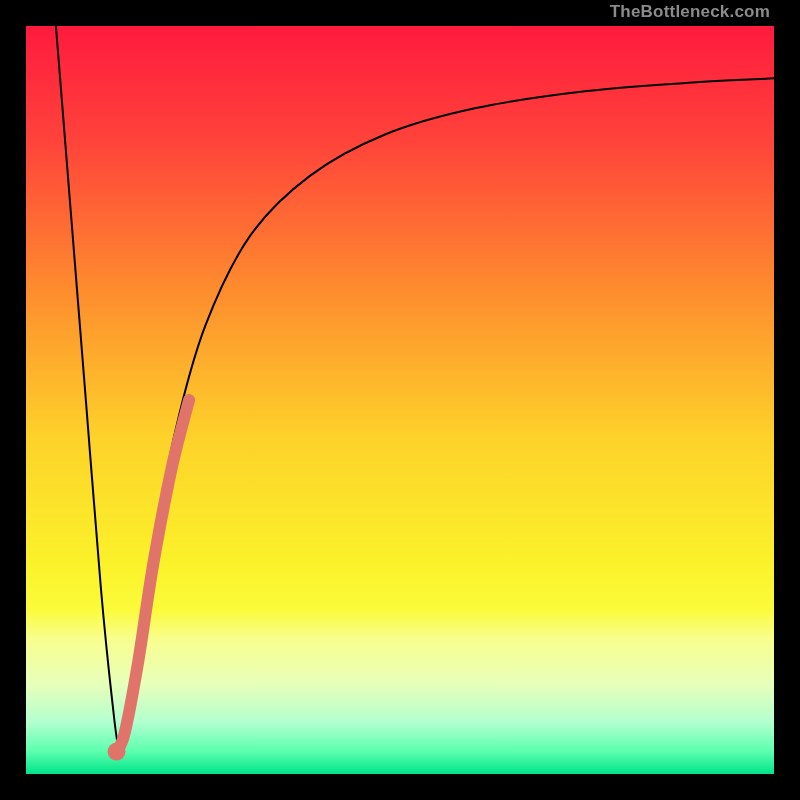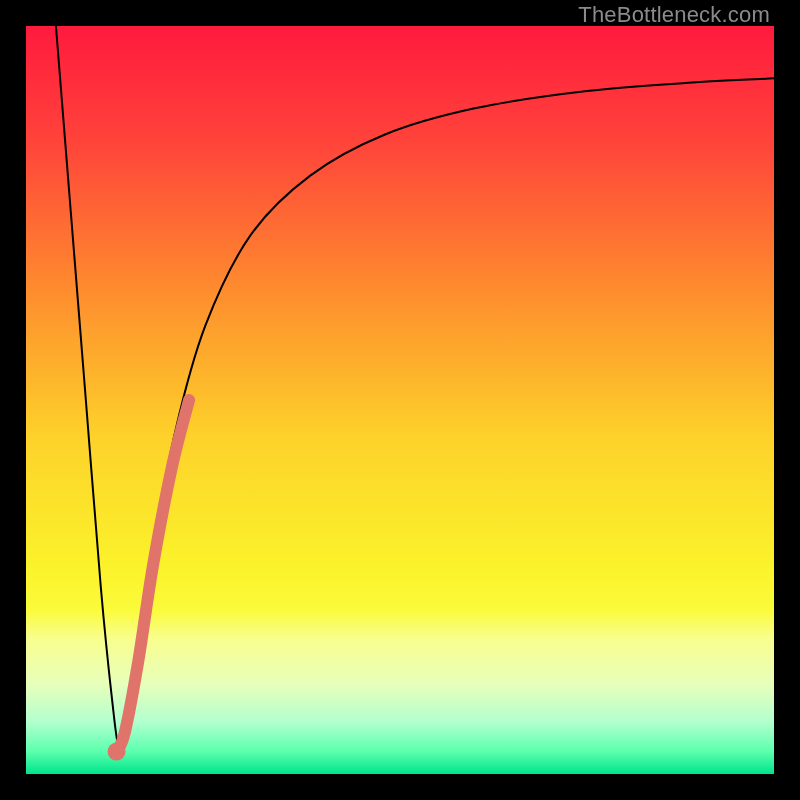--- a/index.html
+++ b/index.html
@@ -14,23 +14,23 @@
     position: relative;
     width: 800px;
     height: 800px;
   }
   .plot-bg {
     position: absolute;
   }
   .watermark {
     position: absolute;
     font-family: Arial, Helvetica, sans-serif;
-    font-weight: 400;
+    font-weight: 700;
     color: #8b8b8b;
-    font-size: 22px;
+    font-size: 17px;
     letter-spacing: 0.2px;
   }
   svg.curve {
     position: absolute;
     left: 0;
     top: 0;
   }
 </style>
 </head>
 <body>

